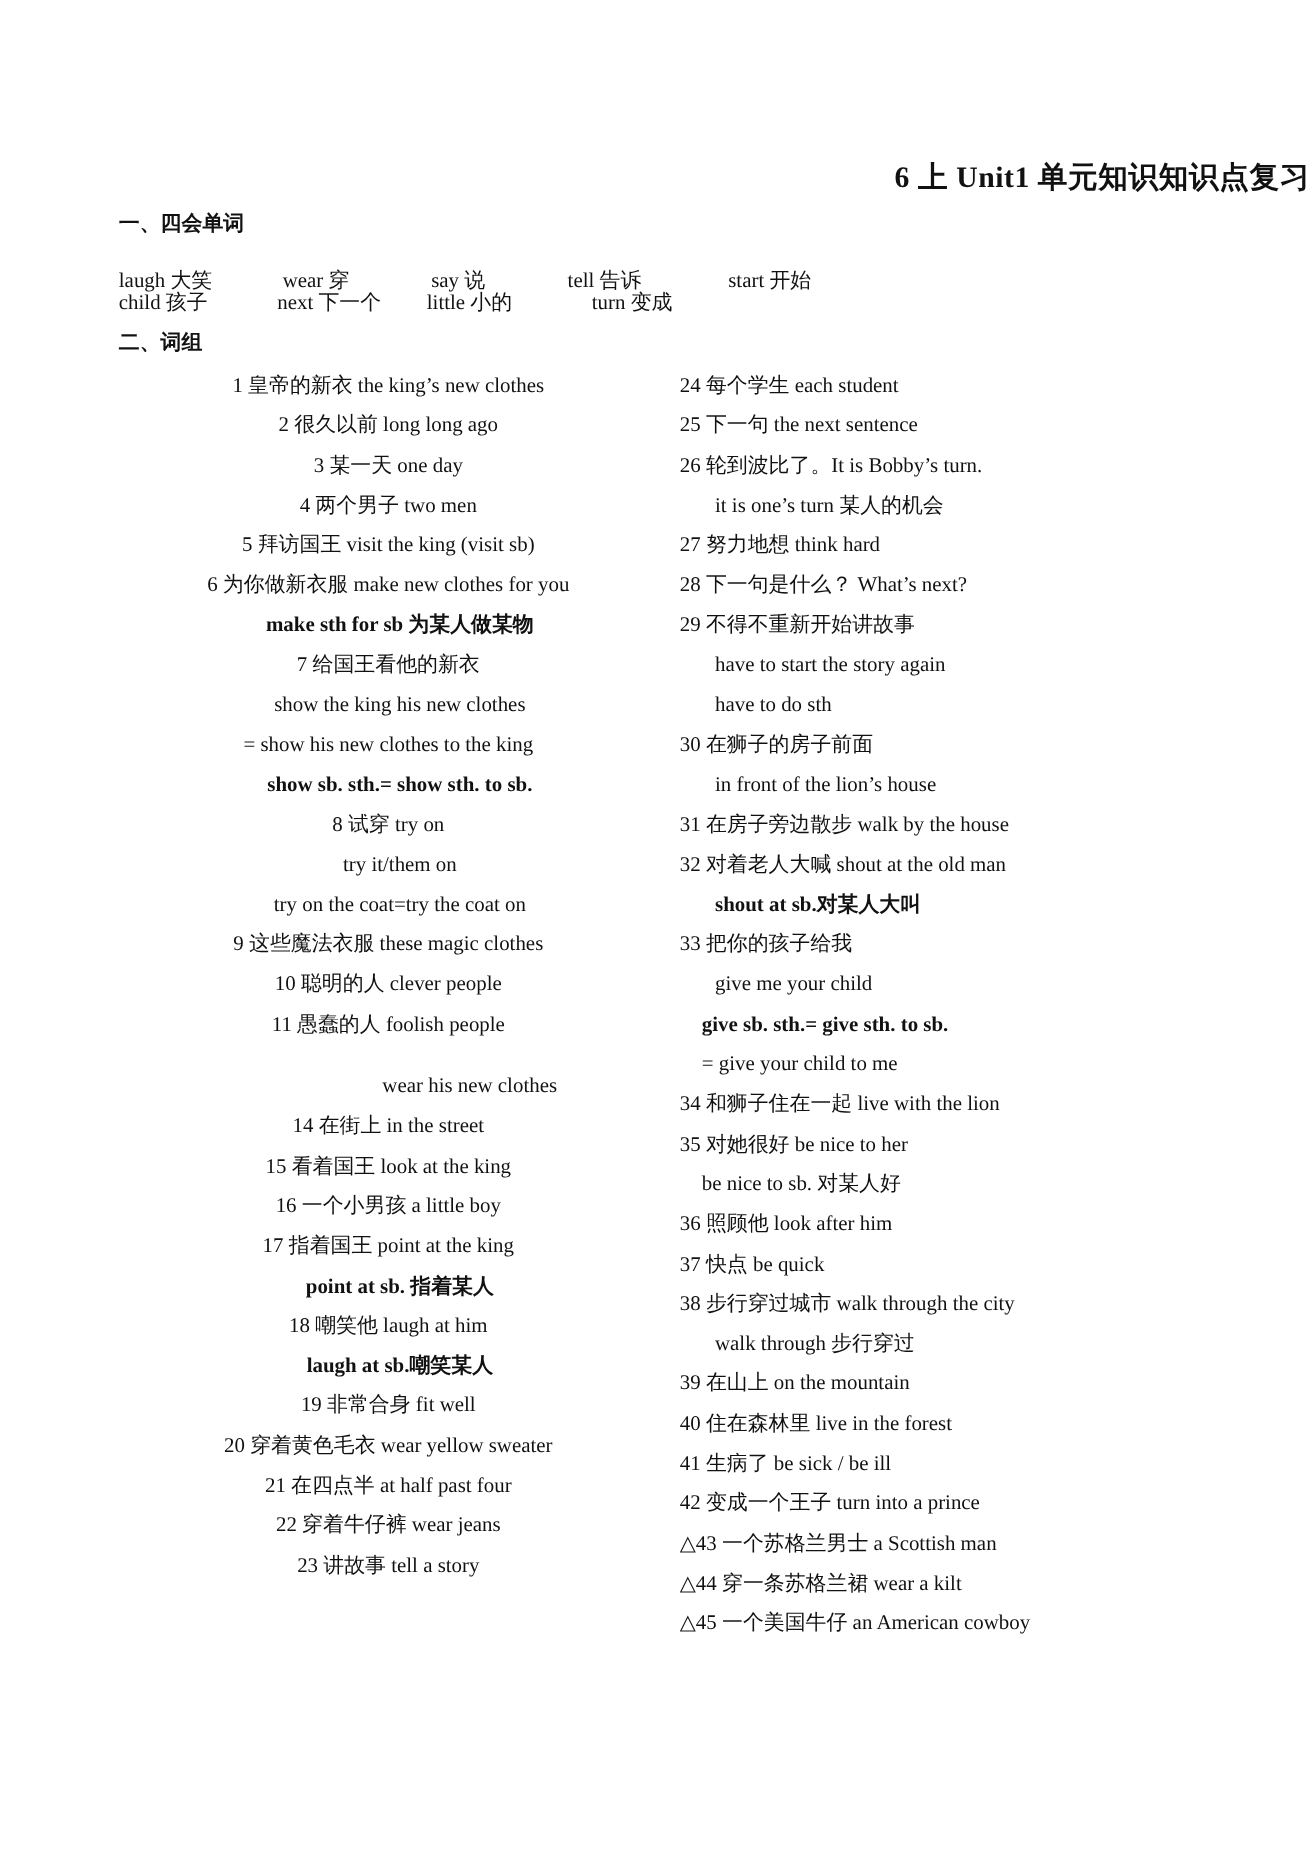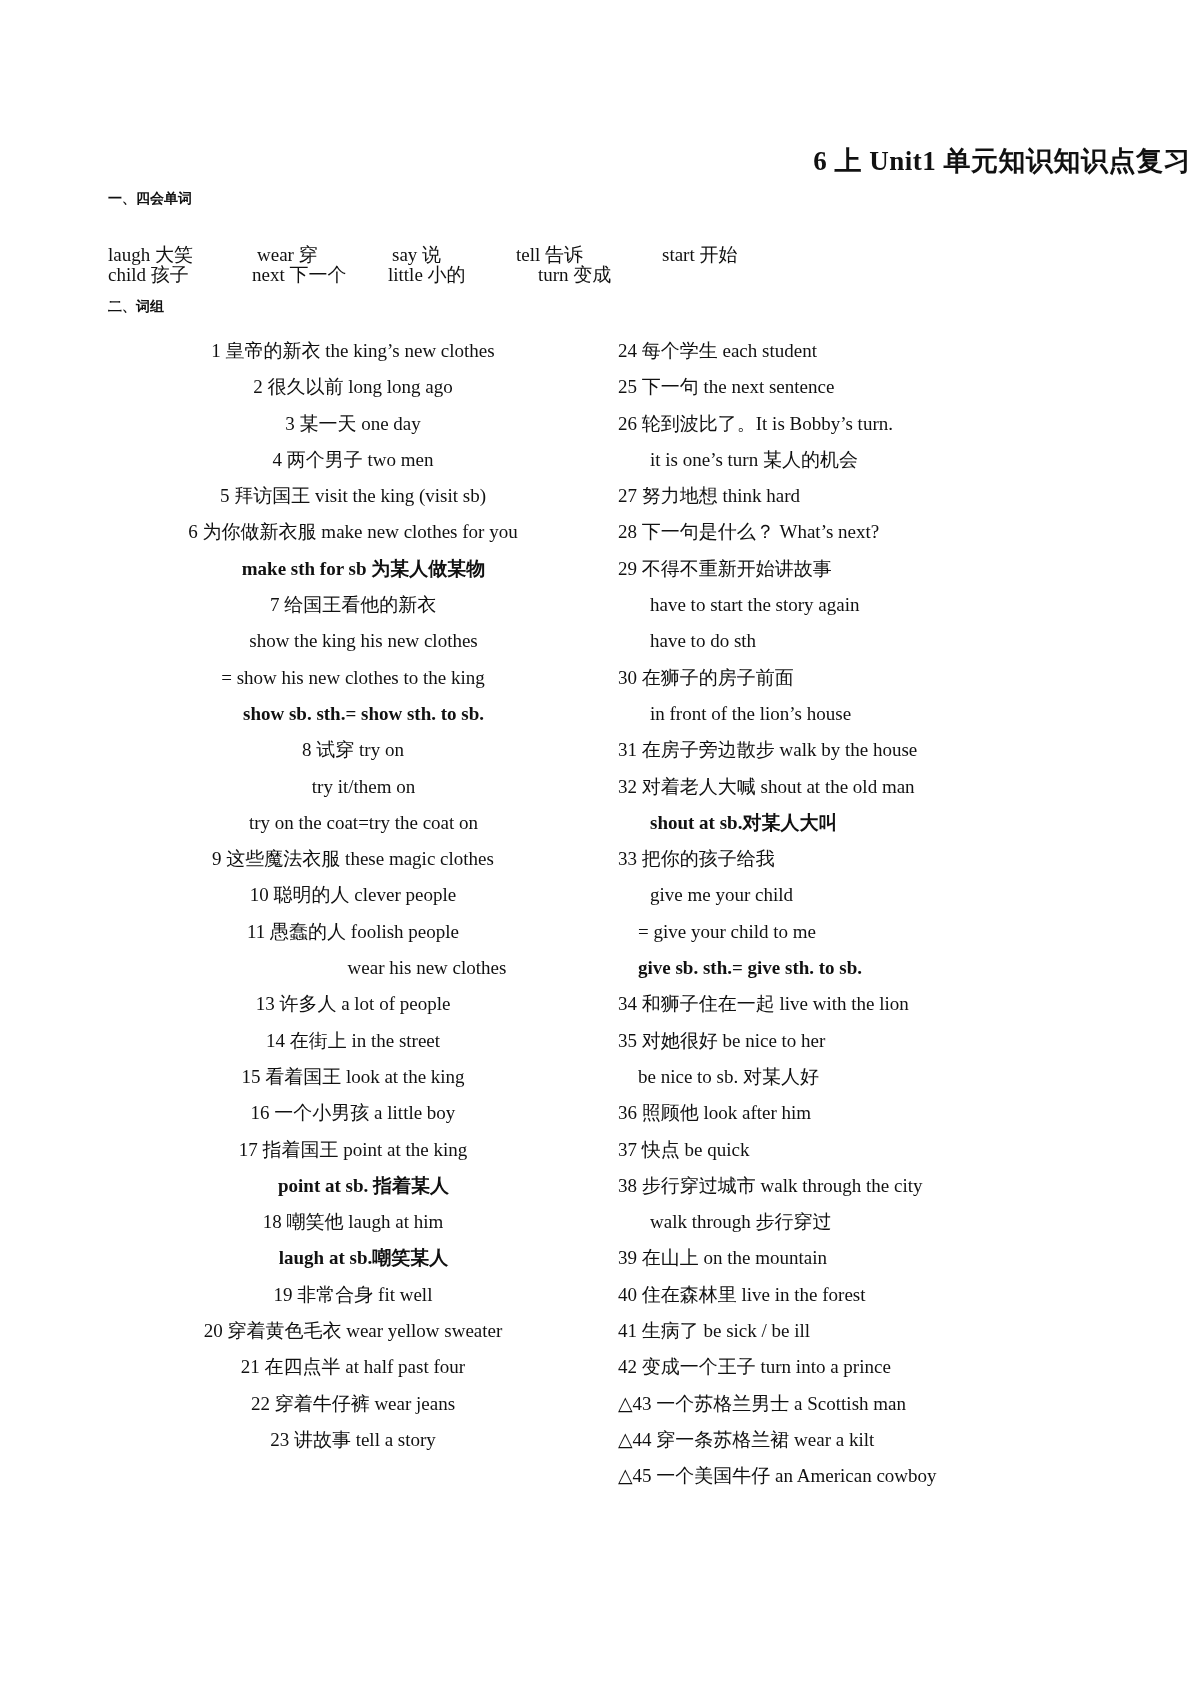--- a/index.html
+++ b/index.html
@@ -7,32 +7,32 @@
     width: 1191px; height: 1684px; position: relative; overflow: hidden;
     font-family: "Liberation Serif", "DejaVu Serif", serif;
     color: #111111;
   }
   .page { position: absolute; left: 0; top: 0; width: 1191px; height: 1684px; }
   .title {
     position: absolute; top: 143px; left: 0; width: 1191px; text-align: right;
     font-size: 27px; font-weight: bold; letter-spacing: 0.5px;
   }
   .sec-head {
-    position: absolute; left: 108px; font-size: 14px; font-weight: bold;
+    position: absolute; left: 108px; font-size: 19px; font-weight: bold;
   }
   .vocab-row { position: absolute; left: 108px; font-size: 19px; white-space: pre; }
   .vocab-row span { position: absolute; top: 0; white-space: nowrap; }
   .col { position: absolute; top: 333px; font-size: 19px; }
   .col-left { left: 108px; width: 490px; text-align: center; }
   .col-right { left: 618px; width: 460px; }
   .line { height: 36.3px; line-height: 36.3px; white-space: nowrap; }
   .indent1 { padding-left: 21px; }
   .indent2 { padding-left: 32px; }
   .indent3 { padding-left: 20px; }
-  .indent4 { padding-left: 148px; }
+  .indent4 { padding-left: 148px; margin-top: 20px; }
   .bold { font-weight: bold; }
 </style>
 </head>
 <body>
 
 <div class="page">
   <div class="title">6 上  Unit1  单元知识知识点复习</div>
 
   <div class="sec-head" style="top:190px;">一、四会单词</div>
 
@@ -64,21 +64,20 @@
       <div class="line indent1">show the king his new clothes</div>
       <div class="line">= show his new clothes to the king</div>
       <div class="line bold indent1">show sb. sth.= show sth. to sb.</div>
       <div class="line">8 试穿 try on</div>
       <div class="line indent1">try it/them on</div>
       <div class="line indent1">try on the coat=try the coat on</div>
       <div class="line">9 这些魔法衣服 these magic clothes</div>
       <div class="line">10 聪明的人 clever people</div>
       <div class="line">11 愚蠢的人 foolish people</div>
       <div class="line indent4">wear his new clothes</div>
-      <div class="line">13 许多人 a lot of people</div>
       <div class="line">14 在街上  in the street</div>
       <div class="line">15 看着国王 look at the king</div>
       <div class="line">16  一个小男孩 a little boy</div>
       <div class="line">17 指着国王 point at the king</div>
       <div class="line bold indent1">point at sb.  指着某人</div>
       <div class="line">18 嘲笑他 laugh at him</div>
       <div class="line bold indent1">laugh at sb.嘲笑某人</div>
       <div class="line">19 非常合身 fit well</div>
       <div class="line">20 穿着黄色毛衣 wear yellow sweater</div>
       <div class="line">21 在四点半 at half past four</div>
@@ -95,22 +94,22 @@
       <div class="line">29 不得不重新开始讲故事</div>
       <div class="line indent2">have to start the story again</div>
       <div class="line indent2">have to do sth</div>
       <div class="line">30 在狮子的房子前面</div>
       <div class="line indent2">in front of the lion’s house</div>
       <div class="line">31 在房子旁边散步 walk by the house</div>
       <div class="line">32 对着老人大喊 shout at the old man</div>
       <div class="line bold indent2">shout at sb.对某人大叫</div>
       <div class="line">33 把你的孩子给我</div>
       <div class="line indent2">give me your child</div>
+      <div class="line bold indent3">give sb. sth.= give sth. to sb.</div>
       <div class="line indent3">= give your child to me</div>
-      <div class="line bold indent3">give sb. sth.= give sth. to sb.</div>
       <div class="line">34 和狮子住在一起 live with the lion</div>
       <div class="line">35 对她很好 be nice to her</div>
       <div class="line indent3">be nice to sb.  对某人好</div>
       <div class="line">36 照顾他 look after him</div>
       <div class="line">37 快点 be quick</div>
       <div class="line">38 步行穿过城市 walk through the city</div>
       <div class="line indent2">walk through 步行穿过</div>
       <div class="line">39  在山上 on the mountain</div>
       <div class="line">40  住在森林里 live in the forest</div>
       <div class="line">41  生病了 be sick / be ill</div>

